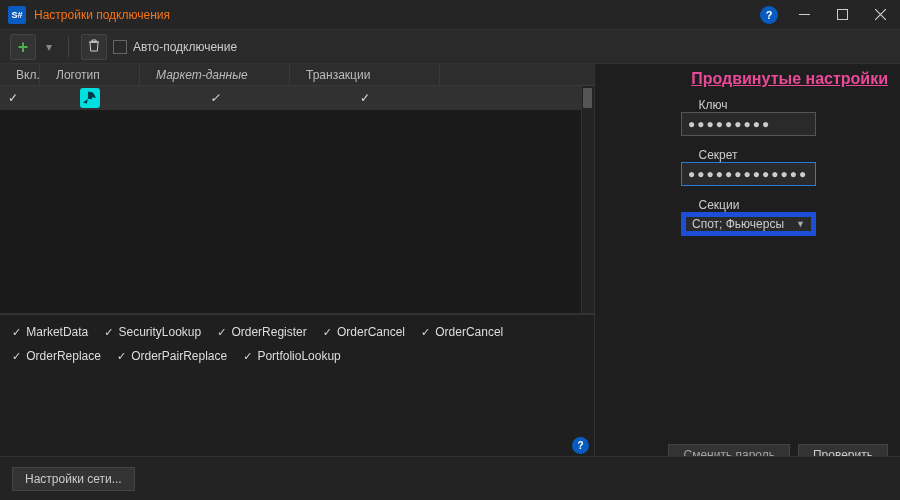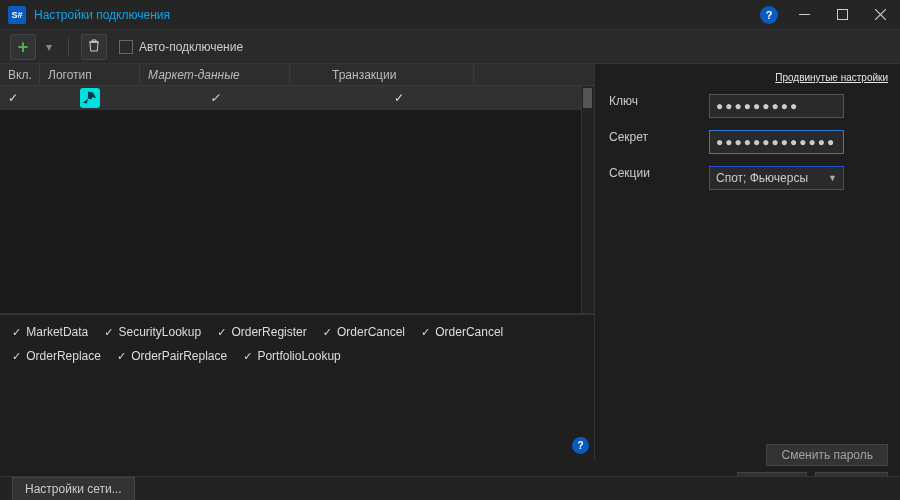--- a/index.html
+++ b/index.html
@@ -1,83 +1,83 @@
 <!DOCTYPE html>
 <html><head>
 <meta charset="utf-8">
 <style>
 * { margin: 0; padding: 0; box-sizing: border-box; }
 body { width: 900px; height: 500px; background: #1e1e1e; font-family: "Segoe UI", Tahoma, sans-serif; font-size: 12px; color: #ccc; overflow: hidden; position: relative; }
 
 
 .titlebar { height: 30px; background: #252525; display: flex; align-items: center; padding: 0 8px; border-bottom: 1px solid #333; }
 .app-icon { width: 18px; height: 18px; background: #0a5bbf; color: #fff; font-size: 9px; font-weight: bold; display: flex; align-items: center; justify-content: center; border-radius: 2px; margin-right: 8px; }
-.title-text { flex: 1; color: #0ea5e9; }
+.title-text { flex: 1; color: #f97316; }
 .title-controls { display: flex; align-items: center; gap: 14px; }
 .help-circle { width: 18px; height: 18px; border-radius: 50%; background: #0a5bbf; color: #fff; display: flex; align-items: center; justify-content: center; font-size: 11px; font-weight: bold; cursor: pointer; }
 .win-btn { width: 24px; height: 24px; display: flex; align-items: center; justify-content: center; cursor: pointer; color: #ccc; }
 .win-btn svg { width: 11px; height: 11px; }
 
 
 .toolbar { height: 34px; background: #2a2a2a; display: flex; align-items: center; padding: 0 10px; gap: 6px; border-bottom: 1px solid #333; }
 .tb-btn { width: 26px; height: 26px; background: #333; border: 1px solid #444; display: flex; align-items: center; justify-content: center; cursor: pointer; border-radius: 2px; }
 .tb-drop { width: 14px; display: flex; align-items: center; justify-content: center; cursor: pointer; color: #888; }
 .tb-sep { width: 1px; height: 20px; background: #444; margin: 0 6px; }
 .plus-ic { color: #4caf50; font-size: 18px; font-weight: bold; line-height: 1; }
 .trash-ic svg { width: 14px; height: 14px; fill: #ccc; }
 .checkbox { width: 14px; height: 14px; border: 1px solid #666; background: #2a2a2a; display: inline-block; cursor: pointer; }
-.auto-conn { display: flex; align-items: center; gap: 6px; margin-left: 6px; cursor: pointer; }
+.auto-conn { display: flex; align-items: center; gap: 6px; cursor: pointer; }
 
 
 .main { display: flex; height: calc(100% - 64px - 40px); }
 .left-col { width: 595px; display: flex; flex-direction: column; border-right: 1px solid #333; }
 .right-col { flex: 1; display: flex; flex-direction: column; padding: 6px 12px 0 14px; }
 
 
 .table-wrap { position: relative; height: 250px; border-bottom: 1px solid #333; }
 .table-header { height: 22px; background: #2d2d2d; display: flex; align-items: center; border-bottom: 1px solid #3a3a3a; font-size: 12px; color: #bbb; }
-.th { padding: 0 8px; border-right: 1px solid #3a3a3a; display: flex; align-items: center; height: 100%; }
+.th { padding: 0 16px; border-right: 1px solid #3a3a3a; display: flex; align-items: center; height: 100%; }
 .table-body { background: #1a1a1a; position: relative; height: calc(100% - 22px); }
 .tr { height: 24px; display: flex; align-items: center; background: #313131; }
 .td { padding: 0 8px; display: flex; align-items: center; height: 100%; justify-content: flex-start; }
 .check { color: #ddd; font-size: 12px; }
 .logo-cell { justify-content: center; }
 .bitget-logo { width: 20px; height: 20px; background: #00e0e0; border-radius: 3px; display: flex; align-items: center; justify-content: center; transform: rotate(0deg); }
 .bitget-logo svg { width: 14px; height: 14px; }
 .scroll-track { position: absolute; right: 0; top: 0; width: 13px; height: 100%; background: #232323; border-left: 1px solid #333; }
 .scroll-thumb { position: absolute; right: 2px; top: 2px; width: 9px; height: 20px; background: #555; border-radius: 1px; }
 
 .c-en { width: 40px; }
 .c-logo { width: 100px; }
 .c-name { width: 140px; }
 .c-md { width: 150px; font-style: italic; }
-.c-tx { width: 150px; margin-left: 34px; }
+.c-tx { width: 150px; }
 
 
 .caps { flex: 1; background: #1f1f1f; padding: 10px 12px; border-top: 1px solid #333; }
 .cap-row { display: flex; flex-wrap: wrap; gap: 16px; margin-bottom: 10px; }
 .cap { display: flex; align-items: center; gap: 5px; color: #ddd; font-size: 12px; }
 .cap .ck { color: #ddd; font-size: 11px; }
 
 .left-bottom-help { position: absolute; bottom: 46px; left: 572px; }
 .left-bottom-help .help-circle { width: 17px; height: 17px; font-size: 10px; }
 
 
 .adv-link { text-align: right; margin-bottom: 10px; }
-.adv-link a { color: #e5e5e5; text-decoration: underline; cursor: pointer; font-size: 10px; }
-.form-row { display: flex; margin-bottom: 12px; }
+.adv-link a { color: #ec4899; text-decoration: underline; cursor: pointer; font-size: 16px; font-weight: bold; }
+.form-row { display: flex; align-items: center; margin-bottom: 12px; flex-direction: column; }
 .form-label { width: 100px; color: #ccc; }
 .form-ctrl { flex: 1; }
 .textbox { width: 135px; height: 24px; background: #2a2a2a; border: 1px solid #555; color: #ccc; padding: 0 6px; display: flex; align-items: center; letter-spacing: 2px; }
 .textbox.focused { border: 1px solid #2a7bd6; }
-.dropdown { width: 135px; height: 24px; background: #2a2a2a; border: 1px solid #1d4ed8; color: #ccc; padding: 0 6px; display: flex; align-items: center; justify-content: space-between; cursor: pointer; }
+.dropdown { width: 135px; height: 24px; background: #2a2a2a; border: 5px solid #1d4ed8; color: #ccc; padding: 0 6px; display: flex; align-items: center; justify-content: space-between; cursor: pointer; }
 .dropdown .arr { color: #aaa; font-size: 9px; }
 
 
-.footer { position: absolute; bottom: 0; left: 0; right: 0; height: 24px; background: #232323; border-top: 1px solid #333; display: flex; align-items: center; padding: 0 12px; }
+.footer { position: absolute; bottom: 0; left: 0; right: 0; height: 44px; background: #232323; border-top: 1px solid #333; display: flex; align-items: center; padding: 0 12px; }
 .net-btn { height: 24px; padding: 0 12px; background: #333; border: 1px solid #444; color: #ccc; display: flex; align-items: center; cursor: pointer; }
 .footer-spacer { flex: 1; }
 .btn { height: 22px; padding: 0 14px; background: #333; border: 1px solid #444; color: #ccc; display: flex; align-items: center; cursor: pointer; font-size: 12px; }
 .btn.disabled { color: #a3a3a3; cursor: default; }
 .right-btn-group { position: absolute; right: 12px; bottom: 6px; display: flex; flex-direction: column; gap: 6px; align-items: flex-end; }
 .btn-row { display: flex; gap: 8px; }
 </style>
 </head>
 <body>
 
@@ -230,20 +230,21 @@
   </div>
 </div>
 
 <div class="left-bottom-help">
   <div class="help-circle">?</div>
 </div>
 
 <div class="right-btn-group">
   <div class="btn-row">
     <div class="btn disabled">Сменить пароль</div>
+    <div class="btn">Проверить</div>
   </div>
   <div class="btn-row">
     <div class="btn" style="min-width:70px;justify-content:center">OK</div>
     <div class="btn" style="min-width:70px;justify-content:center">Отмена</div>
   </div>
 </div>
 
 <div class="footer">
   <div class="net-btn">Настройки сети...</div>
   <div class="footer-spacer"></div>

